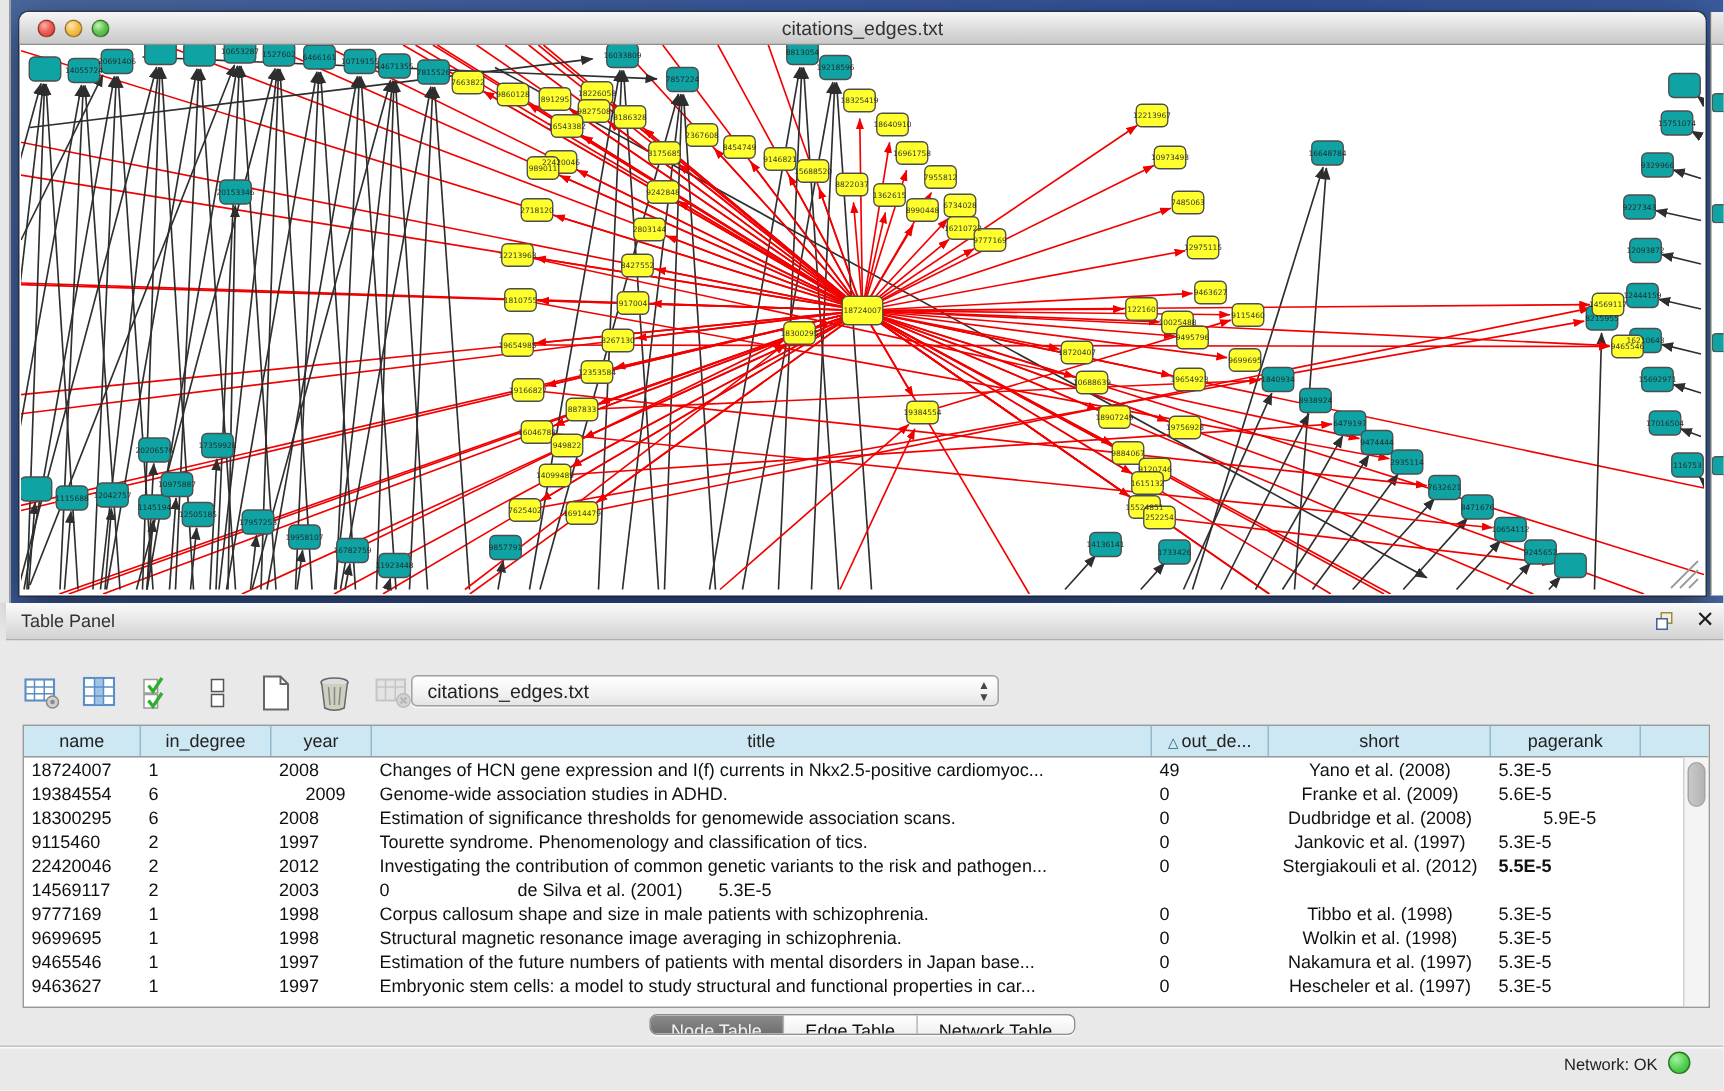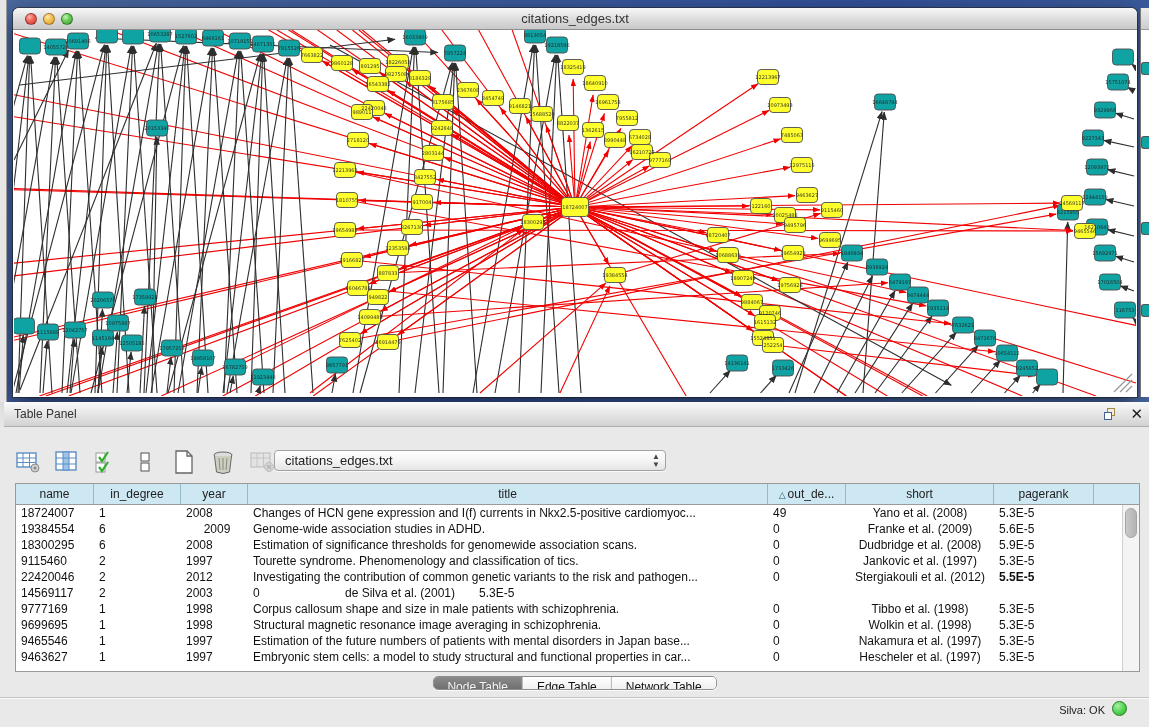--- a/index.html
+++ b/index.html
@@ -692,21 +692,21 @@
           <div class="td center" style="width: 148px;">Franke et al. (2009)</div>
           <div class="td" style="width: 100px;">5.6E-5</div>
         </div>
         <div class="trow">
           <div class="td" style="width: 78px;">18300295</div>
           <div class="td" style="width: 87px;">6</div>
           <div class="td" style="width: 67px;">2008</div>
           <div class="td" style="width: 520px;">Estimation of significance thresholds for genomewide association scans.</div>
           <div class="td" style="width: 78px;">0</div>
           <div class="td center" style="width: 148px;">Dudbridge et al. (2008)</div>
-          <div class="td" style="width: 100px;">5.9E-5</div>
+          <div class="td" style="width: 100px; text-align: center;">5.9E-5</div>
         </div>
         <div class="trow">
           <div class="td" style="width: 78px;">9115460</div>
           <div class="td" style="width: 87px;">2</div>
           <div class="td" style="width: 67px;">1997</div>
           <div class="td" style="width: 520px;">Tourette syndrome. Phenomenology and classification of tics.</div>
           <div class="td" style="width: 78px;">0</div>
           <div class="td center" style="width: 148px;">Jankovic et al. (1997)</div>
           <div class="td" style="width: 100px;">5.3E-5</div>
         </div>
@@ -770,14 +770,14 @@
   </div>
 
   <div class="segment" id="segment">
       <div class="seg-btn active">Node Table</div>
       <div class="seg-btn">Edge Table</div>
       <div class="seg-btn">Network Table</div>
     </div>
 </div>
 
 <div class="statusline"></div>
-<div class="memory">Silva: OK</div>
+<div class="memory">Network: OK</div>
 <div class="mem-dot"></div>
 
 </body></html>

